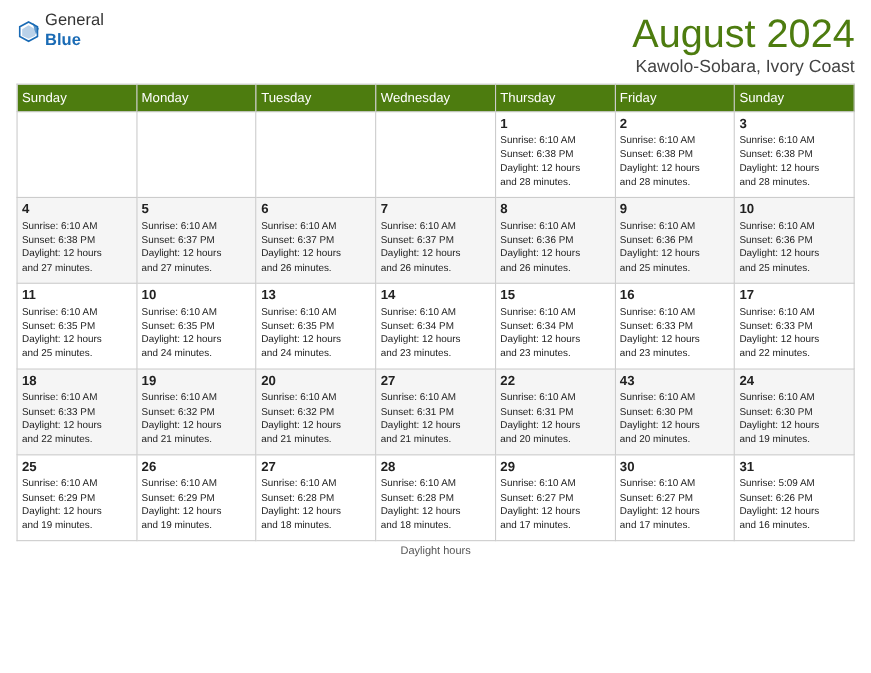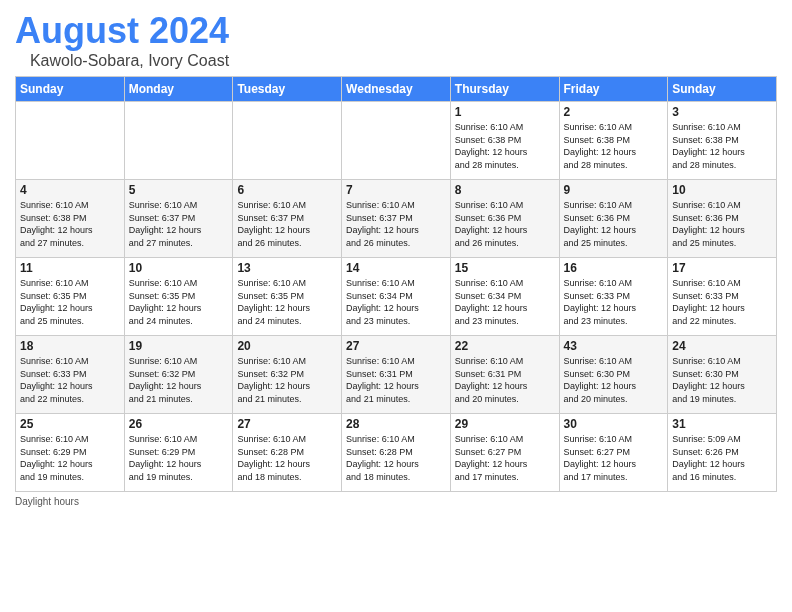--- a/index.html
+++ b/index.html
@@ -37,37 +37,37 @@
     }
     .logo-icon {
       width: 22px;
       height: 22px;
     }
     .title-block {
       text-align: right;
     }
     .month-title {
       font-size: 36px;
-      font-weight: bold;
-      color: #3b82f6;
+      font-weight: normal;
+      color: #4d7c0f;
     }
     .location-title {
       font-size: 16px;
       color: #444;
       text-align: right;
     }
     table {
       width: 100%;
       border-collapse: collapse;
     }
     th {
-      background-color: #3b82f6;
+      background-color: #4d7c0f;
       color: #fff;
       font-size: 12px;
-      font-weight: bold;
+      font-weight: normal;
       padding: 5px 4px;
       text-align: left;
       border: 1px solid #ccc;
     }
     td {
       border: 1px solid #ccc;
       vertical-align: top;
       padding: 3px 4px;
       font-size: 9.5px;
       color: #222;
@@ -91,28 +91,41 @@
     tr:nth-child(even) td {
       background-color: #f5f5f5;
     }
     tr:nth-child(odd) td {
       background-color: #ffffff;
     }
     .footer-note {
       font-size: 10px;
       color: #555;
       margin-top: 4px;
-      text-align: left;
+      text-align: center;
     }
   </style>
 </head>
 <body>
 
 <div class="container">
   <div class="header-row">
+    <div class="logo">
+      <svg class="logo-icon" viewBox="0 0 30 30" xmlns="http://www.w3.org/2000/svg">
+        <polygon points="15,4 26,10 26,22 15,28 4,22 4,10" fill="none" stroke="#1a6bb5" stroke-width="2"></polygon>
+        <polygon points="15,8 23,13 23,21 15,25 7,21 7,13" fill="#1a6bb5" opacity="0.3"></polygon>
+        <polygon points="20,5 28,12 24,20" fill="#1a6bb5" opacity="0.7"></polygon>
+      </svg>
+      <div>
+        <div style="line-height:1.1">
+          <span class="logo-text-general">General</span><br>
+          <span class="logo-text-blue">Blue</span>
+        </div>
+      </div>
+    </div>
     <div class="title-block">
       <div class="month-title">August 2024</div>
       <div class="location-title">Kawolo-Sobara, Ivory Coast</div>
     </div>
   </div>
 
   <table>
     <thead>
       <tr>
       <th>Sunday</th>

